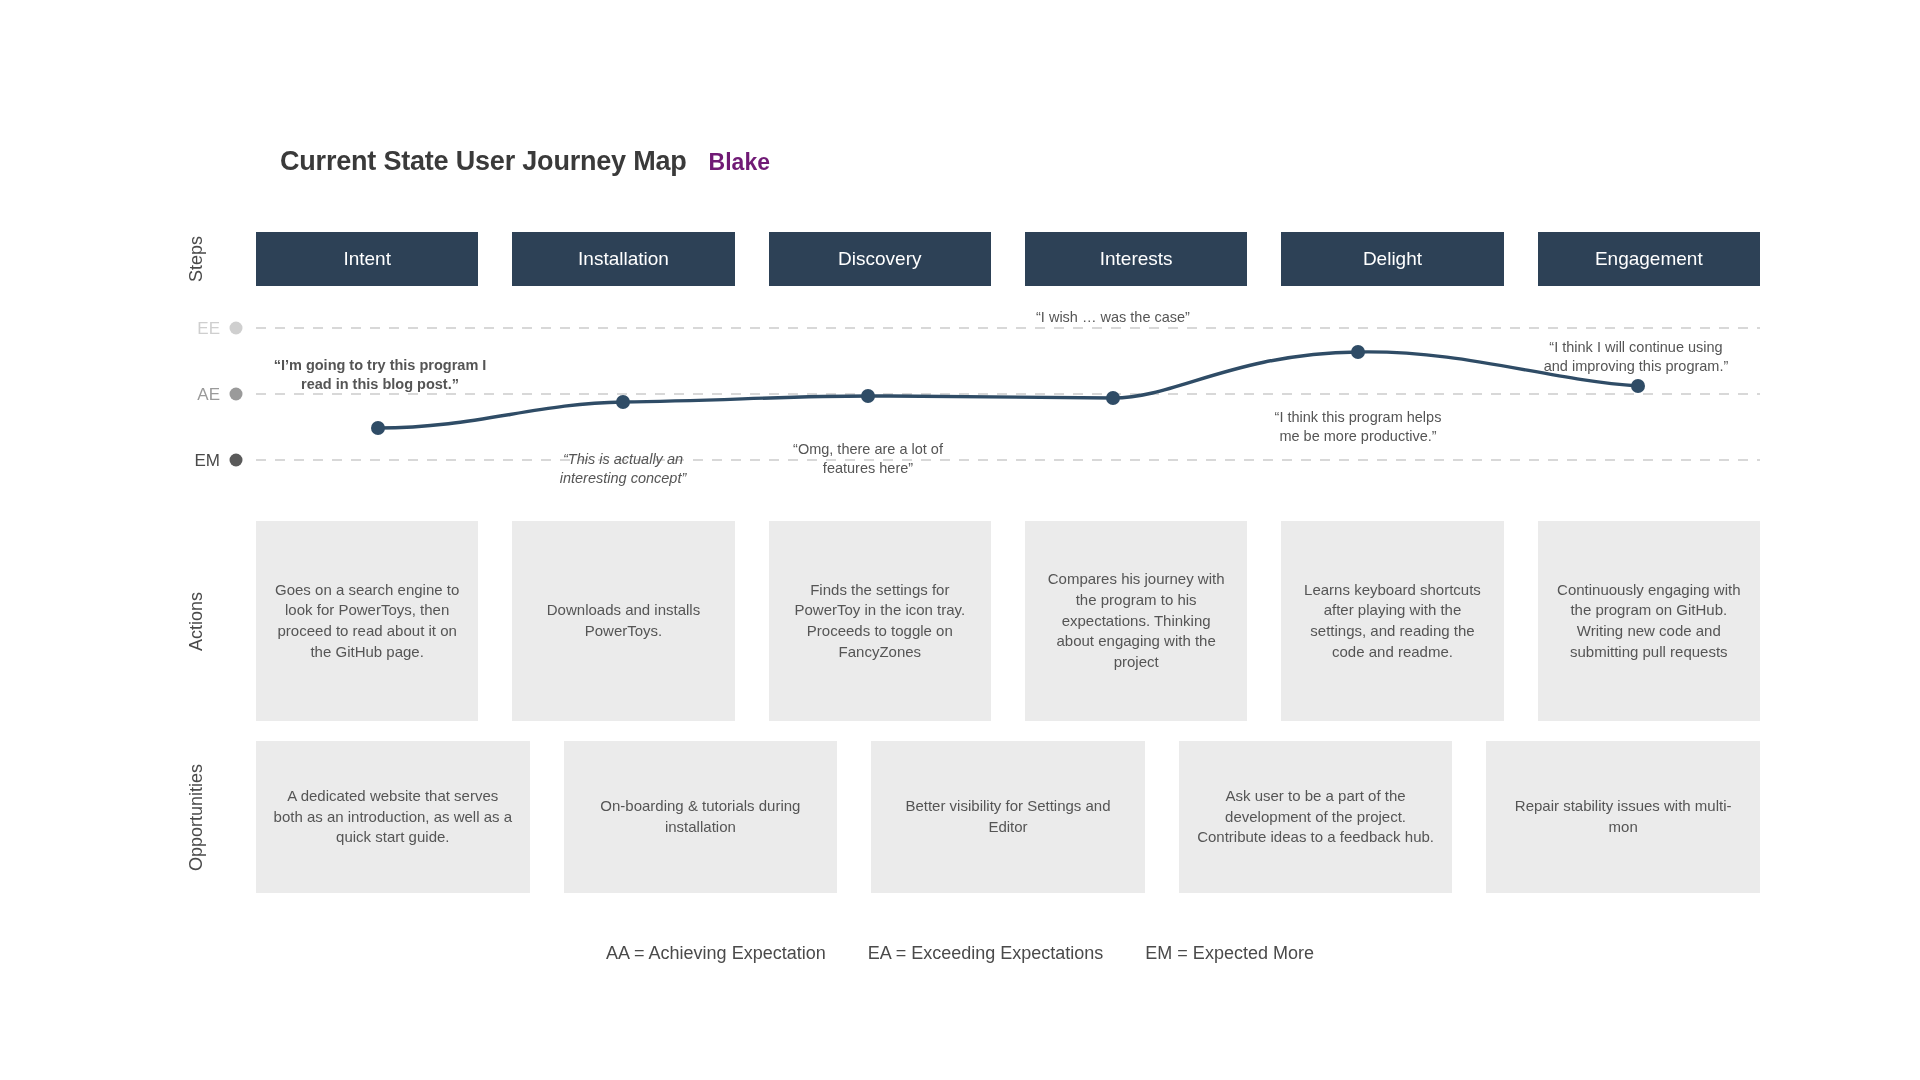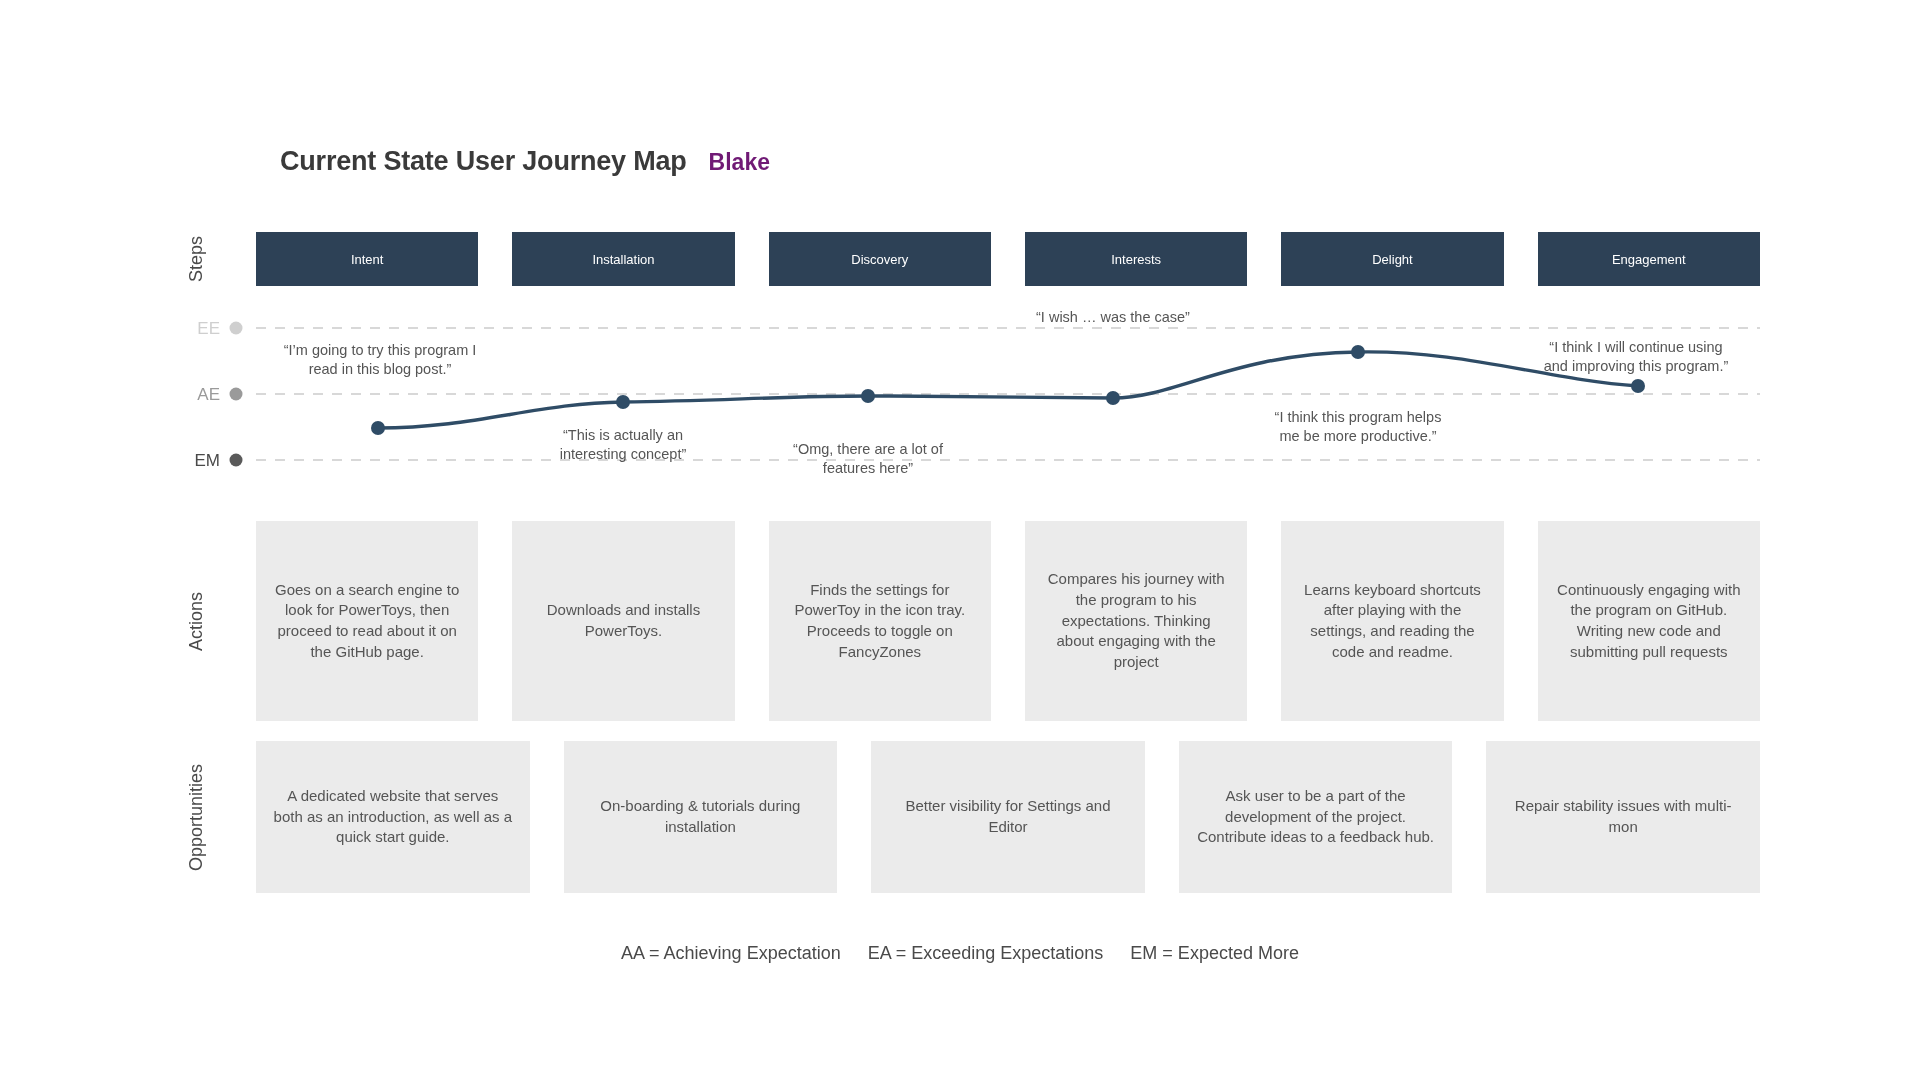--- a/index.html
+++ b/index.html
@@ -47,21 +47,21 @@
   }
   .col { flex: 1 1 0; }
 
   
   .steps-row { top: 232px; }
   .step-box {
     background: #2d4156;
     height: 54px;
     display: flex; align-items: center; justify-content: center;
     color: #ffffff;
-    font-size: 13px;
+    font-size: 19px;
   }
 
   
   .chart-area {
     position: absolute;
     left: 256px; top: 318px;
     width: 1504px; height: 160px;
   }
   .chart-svg { display: block; width: 1504px; height: 160px; }
 
@@ -95,21 +95,21 @@
     line-height: 1.38;
     text-align: center;
   }
   .card.tall { height: 200px; }
   .card.short { height: 152px; }
 
   
   .legend {
     position: absolute;
     left: 0; top: 943px; width: 1920px;
-    display: flex; justify-content: center; gap: 27px;
+    display: flex; justify-content: center; gap: 42px;
     color: #4a4a4a; font-size: 18px;
   }
 </style>
 </head>
 <body>
 
 <div class="page">
 
   <div class="title-row">
     <span class="title-main">Current State User Journey Map</span>
@@ -172,23 +172,23 @@
                C 920 80, 975 36, 1102 34
                C 1210 32, 1290 62, 1382 68" fill="none" stroke="#2f4c66" stroke-width="3.4" stroke-linecap="round"></path>
       <circle cx="122" cy="110" r="7" fill="#2f4c66"></circle>
       <circle cx="367" cy="84" r="7" fill="#2f4c66"></circle>
       <circle cx="612" cy="78" r="7" fill="#2f4c66"></circle>
       <circle cx="857" cy="80" r="7" fill="#2f4c66"></circle>
       <circle cx="1102" cy="34" r="7" fill="#2f4c66"></circle>
       <circle cx="1382" cy="68" r="7" fill="#2f4c66"></circle>
     </svg>
 
-    <div class="quote" style="left:-10px; top:23px; width:268px;">“I’m going to try this program I
+    <div class="quote" style="left:-10px; top:38px; width:268px;font-weight:bold;">“I’m going to try this program I
 read in this blog post.”</div>
-    <div class="quote" style="left:247px; top:108px; width:240px;">“This is actually an
+    <div class="quote" style="left:247px; top:132px; width:240px;font-style:italic;">“This is actually an
 interesting concept”</div>
     <div class="quote" style="left:492px; top:122px; width:240px;">“Omg, there are a lot of
 features here”</div>
     <div class="quote" style="left:737px; top:-10px; width:240px;">“I wish … was the case”</div>
     <div class="quote" style="left:982px; top:90px; width:240px;">“I think this program helps
 me be more productive.”</div>
     <div class="quote" style="left:1256px; top:20px; width:248px;">“I think I will continue using
 and improving this program.”</div>
   </div>
 

